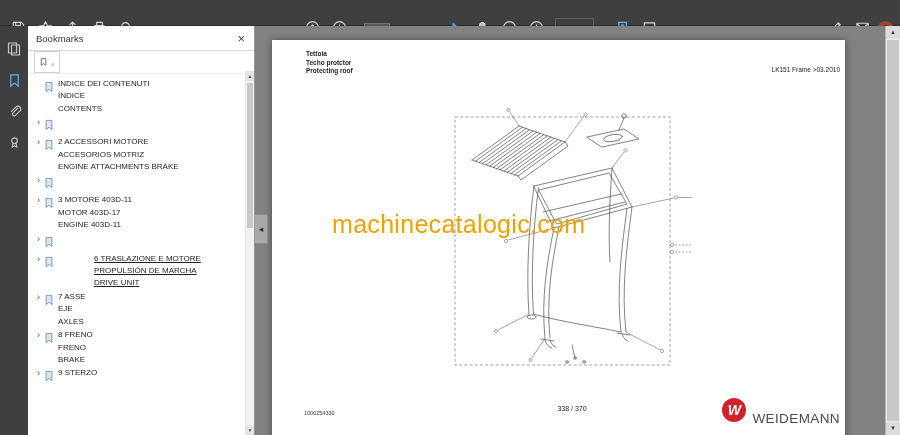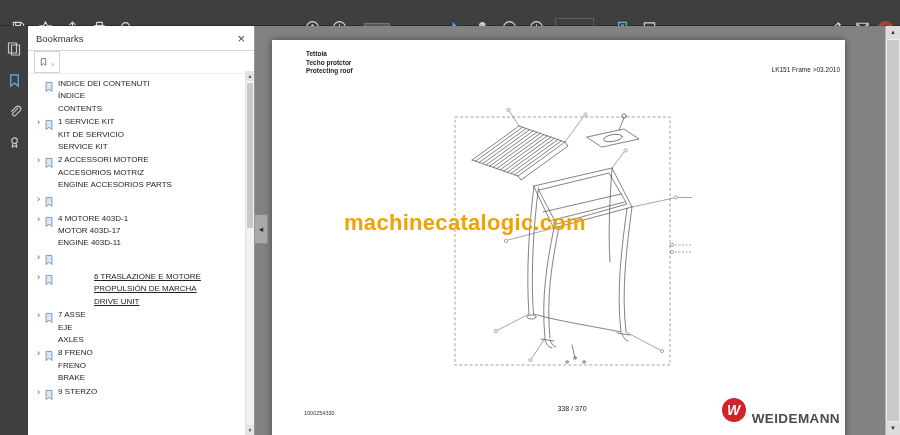--- a/index.html
+++ b/index.html
@@ -69,30 +69,30 @@
              border:1px solid #8b8b8b; border-left:none; display:flex; align-items:center;
              justify-content:center; z-index:5; }
   .collapse-handle::before { content:"◂"; font-size:9px; color:#2f2f2f; }
 
   .page { position:absolute; left:17px; top:14px; width:573px; height:420px; background:#fff;
              box-shadow:0 0 7px rgba(0,0,0,.45); }
   .page-head-left { position:absolute; left:34px; top:10px; font-size:6.5px; font-weight:bold;
              color:#1c1c1c; line-height:8.5px; }
   .page-head-right { position:absolute; right:5px; top:26px; font-size:6.5px; color:#1c1c1c; }
   .drawing { position:absolute; left:0; top:0; width:573px; height:420px; }
-  .watermark { position:absolute; left:72px; top:170px; font-size:22px; font-weight:bold;
+  .watermark { position:absolute; left:60px; top:170px; font-size:25px; font-weight:normal;
              color:var(--accent-orange,#F0A202); letter-spacing:.3px; }
   .doc-number { position:absolute; left:32px; top:370px; font-size:5.5px; color:#333; }
   .page-indicator { position:absolute; left:30px; top:365px; width:540px; text-align:center;
              font-size:7px; color:#222; }
   .brand { position:absolute; right:5px; top:354px; display:flex; align-items:center; gap:6px; }
   .brand-mark { width:24px; height:24px; border-radius:50%; background:var(--brand-red,#D2232A);
              color:#fff; font-weight:bold; font-style:italic; font-size:14px; display:flex;
              align-items:center; justify-content:center; }
-  .brand-name { font-size:13.5px; font-weight:bold; color:#4b4b4b; letter-spacing:.4px;margin-top:17px; }
+  .brand-name { font-size:13.5px; font-weight:normal; color:#4b4b4b; letter-spacing:.4px;margin-top:17px; }
 
   
   .vscroll { flex:0 0 15px; background:#ececec; border-left:1px solid #b5b5b5; position:relative; }
   .vs-up, .vs-down { position:absolute; left:0; right:0; height:13px; background:#dcdcdc; color:#333;
              font-size:6px; text-align:center; line-height:13px; }
   .vs-up { top:0; } .vs-up::before { content:"▲"; }
   .vs-down { bottom:0; } .vs-down::before { content:"▼"; }
   .vs-thumb { position:absolute; left:1px; right:1px; top:14px; bottom:14px; background:#c9c9c9; }
 </style>
 </head>
@@ -263,50 +263,45 @@
               <span class="bm-line">INDICE DEI CONTENUTI</span>
               <span class="bm-line">ÍNDICE</span>
               <span class="bm-line">CONTENTS</span>
             </span>
           </div>
           <div class="bm-item">
             <span class="bm-chevron">›</span>
             <span class="bm-icon"><svg class="bm-flag" viewBox="0 0 12 14">
                 <path d="M2.5 1.5h7v11L6 9.7l-3.5 2.8z"></path>
               </svg></span>
-            <span class="bm-text">
-              <span class="bm-line">1 SERVICE KIT</span>
-              <span class="bm-line">KIT DE SERVICIO</span>
-              <span class="bm-line">SERVICE KIT</span>
-            </span>
           </div>
           <div class="bm-item">
             <span class="bm-chevron">›</span>
             <span class="bm-icon"><svg class="bm-flag" viewBox="0 0 12 14">
                 <path d="M2.5 1.5h7v11L6 9.7l-3.5 2.8z"></path>
               </svg></span>
             <span class="bm-text">
               <span class="bm-line">2 ACCESSORI MOTORE</span>
               <span class="bm-line">ACCESORIOS MOTRIZ</span>
-              <span class="bm-line">ENGINE ACCESORIOS PARTS</span>
-            </span>
-          </div>
-          <div class="bm-item">
-            <span class="bm-chevron">›</span>
-            <span class="bm-icon"><svg class="bm-flag" viewBox="0 0 12 14">
-                <path d="M2.5 1.5h7v11L6 9.7l-3.5 2.8z"></path>
-              </svg></span>
-          </div>
-          <div class="bm-item">
-            <span class="bm-chevron">›</span>
-            <span class="bm-icon"><svg class="bm-flag" viewBox="0 0 12 14">
-                <path d="M2.5 1.5h7v11L6 9.7l-3.5 2.8z"></path>
-              </svg></span>
-            <span class="bm-text">
-              <span class="bm-line">4 MOTORE 403D-1</span>
+              <span class="bm-line">ENGINE ATTACHMENTS BRAKE</span>
+            </span>
+          </div>
+          <div class="bm-item">
+            <span class="bm-chevron">›</span>
+            <span class="bm-icon"><svg class="bm-flag" viewBox="0 0 12 14">
+                <path d="M2.5 1.5h7v11L6 9.7l-3.5 2.8z"></path>
+              </svg></span>
+          </div>
+          <div class="bm-item">
+            <span class="bm-chevron">›</span>
+            <span class="bm-icon"><svg class="bm-flag" viewBox="0 0 12 14">
+                <path d="M2.5 1.5h7v11L6 9.7l-3.5 2.8z"></path>
+              </svg></span>
+            <span class="bm-text">
+              <span class="bm-line">3 MOTORE 403D-11</span>
               <span class="bm-line">MOTOR 403D-17</span>
               <span class="bm-line">ENGINE 403D-11</span>
             </span>
           </div>
           <div class="bm-item">
             <span class="bm-chevron">›</span>
             <span class="bm-icon"><svg class="bm-flag" viewBox="0 0 12 14">
                 <path d="M2.5 1.5h7v11L6 9.7l-3.5 2.8z"></path>
               </svg></span>
           </div>

